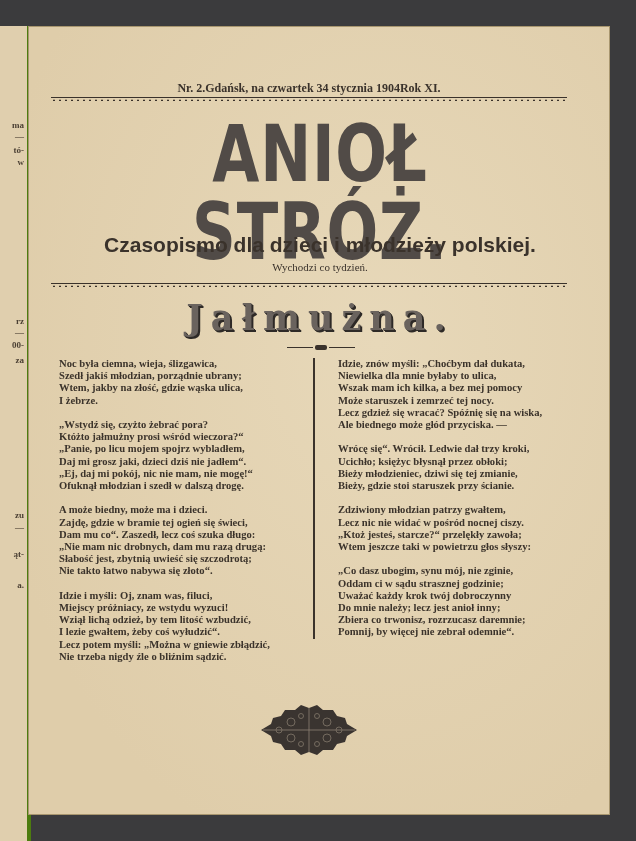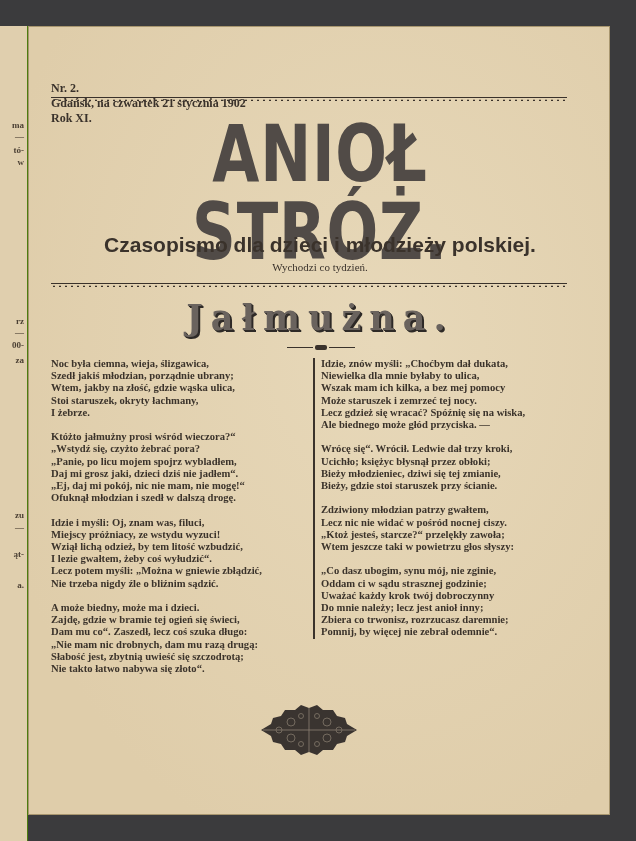--- a/index.html
+++ b/index.html
@@ -5,39 +5,39 @@
   html, body { margin: 0; padding: 0; }
   body {
     width: 636px; height: 841px; overflow: hidden;
     background: #3b3b3d;
     position: relative;
     font-family: "DejaVu Serif", serif;
   }
   .left-page {
     position: absolute; left: 0; top: 26px; width: 27px; height: 815px;
     background: #e0cfae;
-    border-right: 1px solid #4d7c0f;
+    border-right: 4px solid #4d7c0f;
   }
   .left-page .frag {
     position: absolute; right: 3px; font-size: 9px; color: #4a3f33;
     font-family: "Liberation Serif", serif; font-weight: bold;
     white-space: nowrap;
   }
   .page {
     position: absolute; left: 28px; top: 26px; width: 582px; height: 789px;
     background: #e3d3b2;
     background-image: radial-gradient(ellipse at 60% 40%, #e7d8b9 0%, #dfcdaa 80%);
     border: 1px solid #a8966f;
     box-sizing: border-box;
   }
   .masthead {
     position: absolute; left: 22px; top: 54px; width: 516px;
     display: flex; justify-content: center;
     font-family: "Liberation Serif", serif; font-weight: bold;
-    font-size: 12px; color: #3a322b; flex-direction: column;
+    font-size: 12px; color: #3a322b;
   }
   .rule-dotted {
     position: absolute; left: 22px; width: 516px; height: 4px;
     border-top: 1.5px solid #3a322b;
   }
   .rule-dotted::after {
     content: ""; position: absolute; left: 0; right: 0; top: 1px; height: 2px;
     background-image: radial-gradient(circle, #3a322b 0.9px, transparent 1.2px);
     background-size: 6px 3px;
   }
@@ -76,22 +76,22 @@
   .divider-small .orn {
     position: absolute; left: 28px; top: 0; width: 12px; height: 5px; background: #3a322b;
     border-radius: 2px;
   }
   .col {
     position: absolute; top: 331px;
     font-family: "Liberation Serif", serif; font-weight: bold;
     font-size: 10.6px; line-height: 12.2px; color: #3b332b;
     white-space: nowrap;
   }
-  .col.left { left: 22px; width: 258px; }
-  .col.right { left: 284px; width: 260px; padding-left: 6px; border-left: 2px solid #3b332b; }
+  .col.left { left: 30px; width: 258px; }
+  .col.right { left: 284px; width: 260px; padding-left: 23px; border-left: 2px solid #3b332b; }
   .stanza { margin-bottom: 12.2px; }
   .stanza:last-child { margin-bottom: 0; }
   .vline { display: block; }
   .ornament {
     position: absolute; left: 230px; top: 675px; width: 100px; height: 56px;
   }
 </style>
 </head>
 <body>
 
@@ -107,21 +107,21 @@
     <div class="frag" style="top: 484px; text-align: center;">zu</div>
     <div class="frag" style="top: 496px;">—</div>
     <div class="frag" style="top: 523px;">ąt-</div>
     <div class="frag" style="top: 554px;">a.</div>
   </div>
 
 <div class="page">
 
   <div class="masthead">
     <span>Nr. 2.</span>
-    <span>Gdańsk, na czwartek 21 stycznia 1902</span>
+    <span>Gdańsk, na czwartek 34 stycznia 1904</span>
     <span>Rok XI.</span>
   </div>
   <div class="rule-dotted" style="top:70px"></div>
 
   <div class="title">ANIOŁ STRÓŻ.</div>
 
   <div class="subtitle">Czasopismo dla dzieci i młodzieży polskiej.</div>
   <div class="freq">Wychodzi co tydzień.</div>
 
   <div class="rule-dotted" style="top:256px"></div>
@@ -132,46 +132,45 @@
     <span class="line" style="left:0"></span>
     <span class="orn"></span>
     <span class="line" style="left:42px"></span>
   </div>
 
   <div class="col left" id="col-left">
       <div class="stanza">
         <span class="vline">Noc była ciemna, wieja, ślizgawica,</span>
         <span class="vline">Szedł jakiś młodzian, porządnie ubrany;</span>
         <span class="vline">Wtem, jakby na złość, gdzie wąska ulica,</span>
-        <span class="vline">Stoi staruszek, okryty łachmany,</span>
         <span class="vline">I żebrze.</span>
       </div>
       <div class="stanza">
+        <span class="vline">„Wstydź się, czyżto żebrać pora?</span>
         <span class="vline">Któżto jałmużny prosi wśród wieczora?“</span>
-        <span class="vline">„Wstydź się, czyżto żebrać pora?</span>
         <span class="vline">„Panie, po licu mojem spojrz wybladłem,</span>
         <span class="vline">Daj mi grosz jaki, dzieci dziś nie jadłem“.</span>
         <span class="vline">„Ej, daj mi pokój, nic nie mam, nie mogę!“</span>
         <span class="vline">Ofuknął młodzian i szedł w dalszą drogę.</span>
+      </div>
+      <div class="stanza">
+        <span class="vline">A może biedny, może ma i dzieci.</span>
+        <span class="vline">Zajdę, gdzie w bramie tej ogień się świeci,</span>
+        <span class="vline">Dam mu co“. Zaszedł, lecz coś szuka długo:</span>
+        <span class="vline">„Nie mam nic drobnych, dam mu razą drugą:</span>
+        <span class="vline">Słabość jest, zbytnią uwieść się szczodrotą;</span>
+        <span class="vline">Nie takto łatwo nabywa się złoto“.</span>
       </div>
       <div class="stanza">
         <span class="vline">Idzie i myśli: Oj, znam was, filuci,</span>
         <span class="vline">Miejscy próżniacy, ze wstydu wyzuci!</span>
         <span class="vline">Wziął lichą odzież, by tem litość wzbudzić,</span>
         <span class="vline">I lezie gwałtem, żeby coś wyłudzić“.</span>
         <span class="vline">Lecz potem myśli: „Można w gniewie zbłądzić,</span>
         <span class="vline">Nie trzeba nigdy źle o bliźnim sądzić.</span>
-      </div>
-      <div class="stanza">
-        <span class="vline">A może biedny, może ma i dzieci.</span>
-        <span class="vline">Zajdę, gdzie w bramie tej ogień się świeci,</span>
-        <span class="vline">Dam mu co“. Zaszedł, lecz coś szuka długo:</span>
-        <span class="vline">„Nie mam nic drobnych, dam mu razą drugą:</span>
-        <span class="vline">Słabość jest, zbytnią uwieść się szczodrotą;</span>
-        <span class="vline">Nie takto łatwo nabywa się złoto“.</span>
       </div>
     </div>
   <div class="col right" id="col-right">
       <div class="stanza">
         <span class="vline">Idzie, znów myśli: „Choćbym dał dukata,</span>
         <span class="vline">Niewielka dla mnie byłaby to ulica,</span>
         <span class="vline">Wszak mam ich kilka, a bez mej pomocy</span>
         <span class="vline">Może staruszek i zemrzeć tej nocy.</span>
         <span class="vline">Lecz gdzież się wracać? Spóźnię się na wiska,</span>
         <span class="vline">Ale biednego może głód przyciska. —</span>

